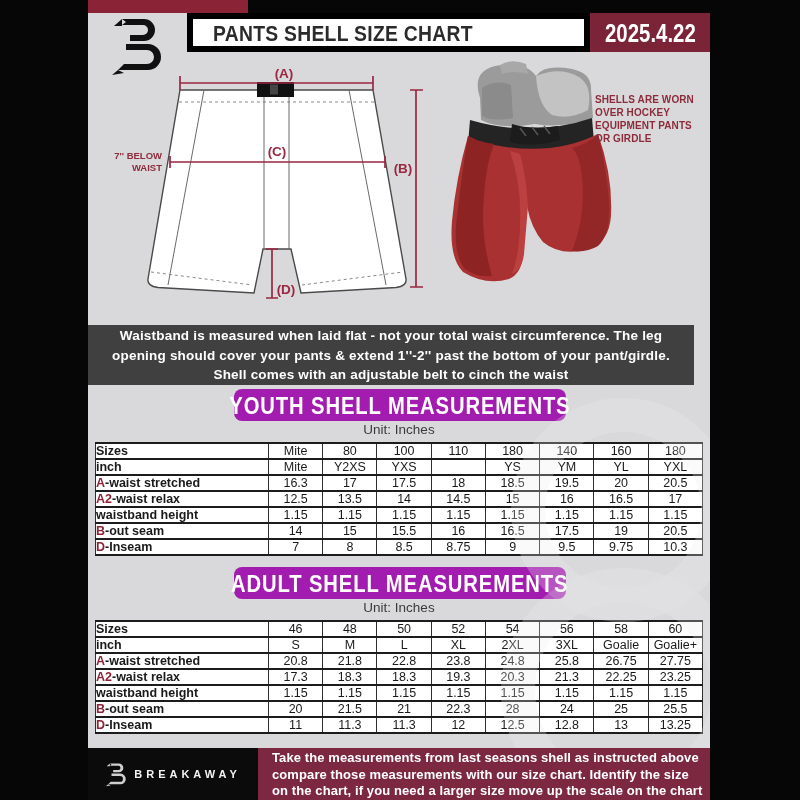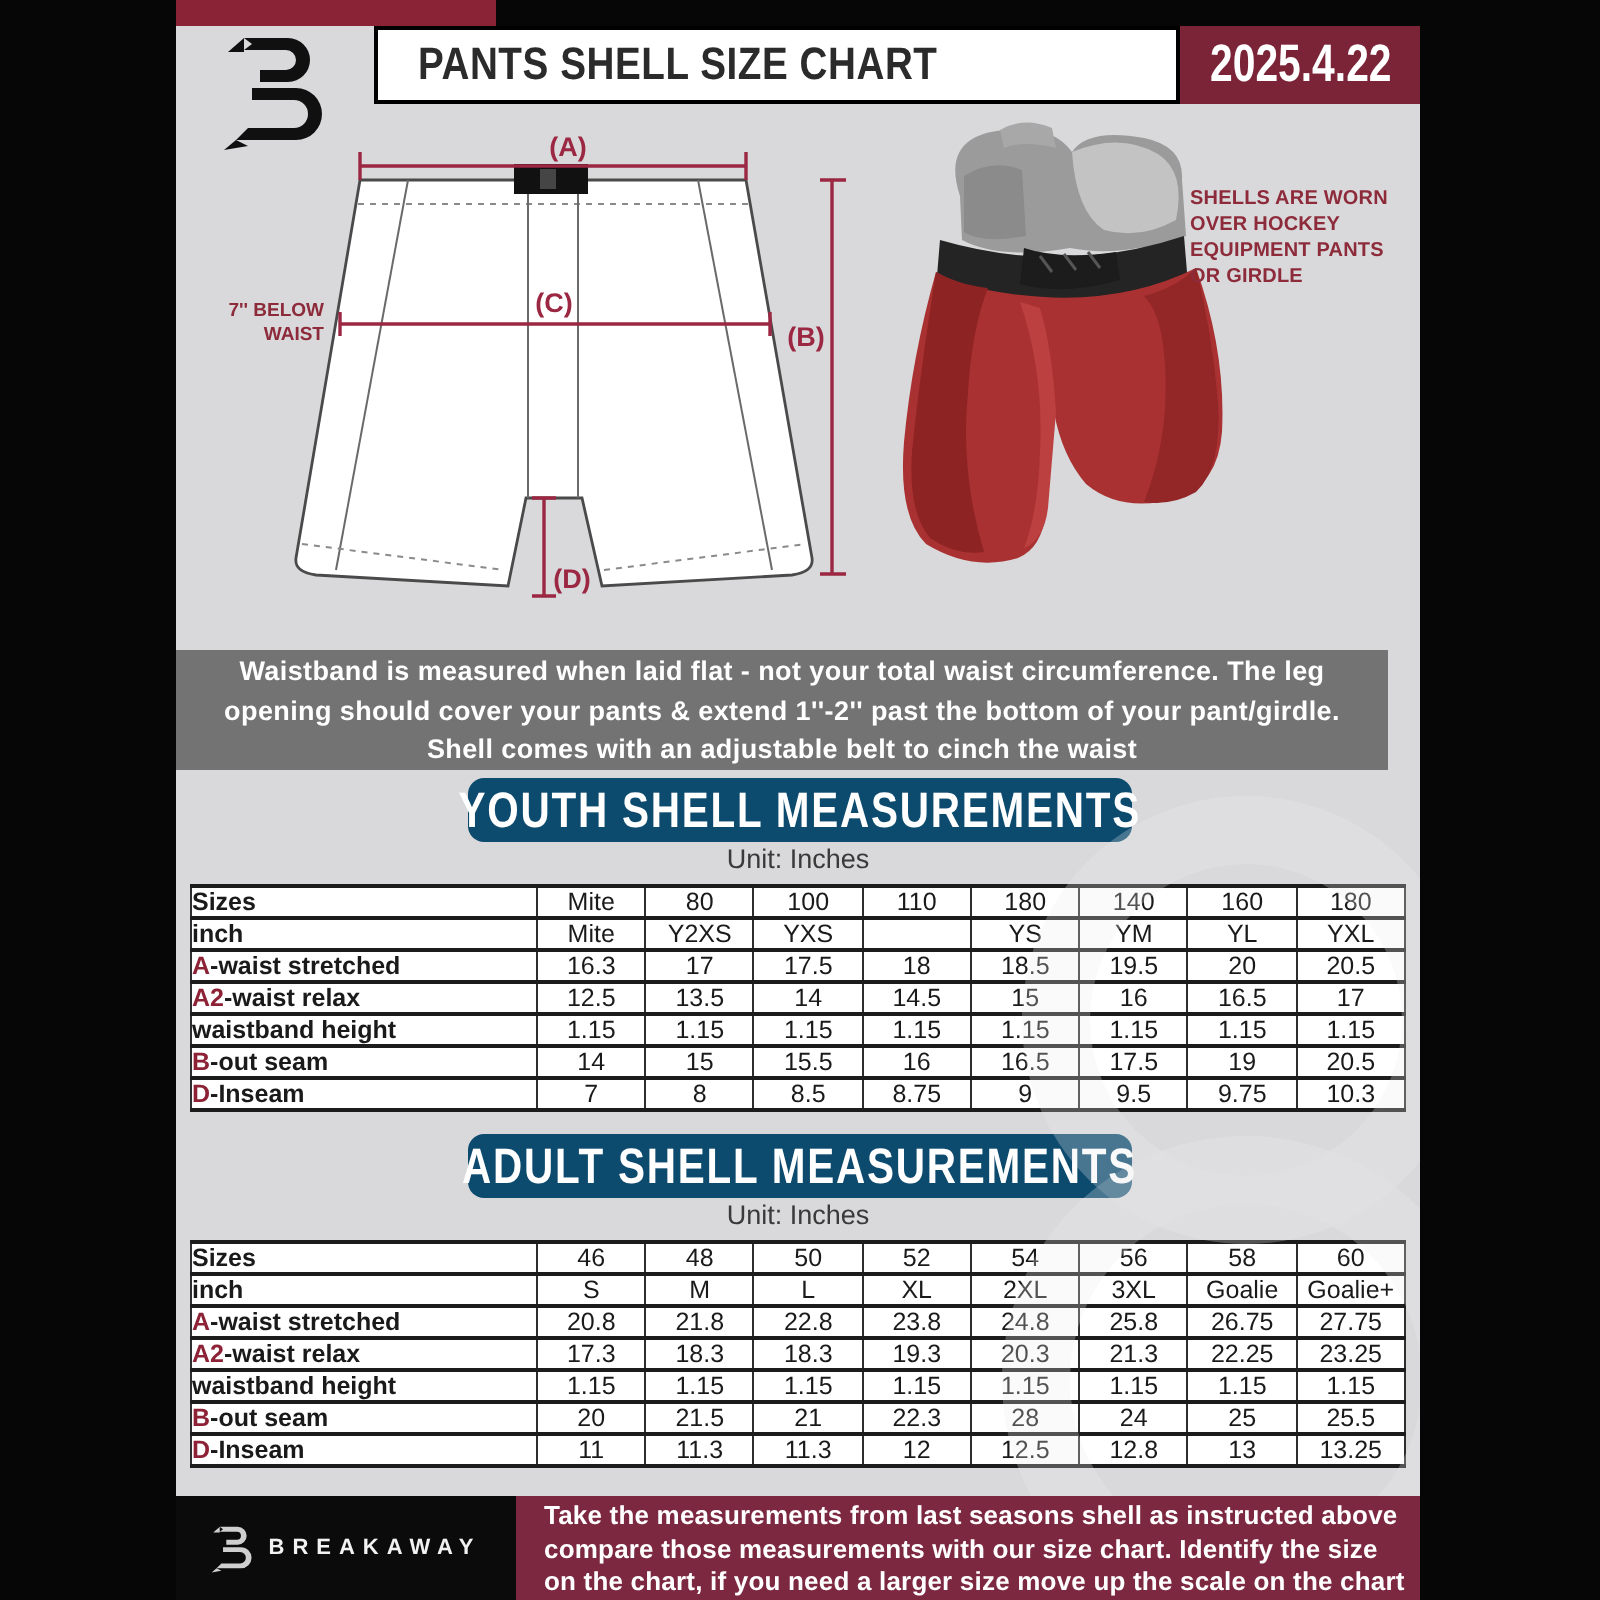--- a/index.html
+++ b/index.html
@@ -8,43 +8,43 @@
   .frame { position:relative; width:800px; height:800px; background:#060606; overflow:hidden; }
   .content { position:absolute; left:88px; top:0; width:622px; height:800px; background:#d9d9db; overflow:hidden; }
 
   
   .strip-maroon { position:absolute; left:0; top:0; width:160px; height:13px; background:#8a2336; }
   .strip-black  { position:absolute; left:160px; top:0; width:462px; height:13px; background:#060606; }
 
   
   .logo-main { position:absolute; left:20px; top:15px; width:58px; height:60px; }
   .title-box { position:absolute; left:99px; top:13px; width:403px; height:39px; background:#fff;
-               border:2px solid #000000; display:flex; align-items:center; padding-left:20px; }
+               border:6px solid #000000; display:flex; align-items:center; padding-left:20px; }
   .title-box span { font-size:21px; font-weight:bold; color:#2b2b2b; letter-spacing:.3px;
                display:inline-block; transform:scale(.92,1.08); transform-origin:left center; white-space:nowrap; }
   .date-box { position:absolute; left:502px; top:13px; width:120px; height:39px; background:#7b2438;
                display:flex; align-items:center; justify-content:center; }
   .date-box span { color:#fff; font-size:24px; font-weight:bold; display:inline-block;
                transform:scale(.85,1.1); white-space:nowrap; }
 
   
   .shorts-svg { position:absolute; left:12px; top:65px; width:340px; height:255px; }
   .pants-svg  { position:absolute; left:352px; top:56px; width:196px; height:256px; }
   .below-note { position:absolute; left:24px; top:150px; width:50px; text-align:right;
                 font-size:9.5px; font-weight:bold; color:#8d2b3b; line-height:12px; white-space:pre-line; }
   .side-note  { position:absolute; left:507px; top:93px; width:110px; font-size:10px; font-weight:bold;
                 color:#8d2b3b; line-height:13px; white-space:pre-line; letter-spacing:.1px; }
 
   
-  .info-banner { position:absolute; left:0; top:325px; width:606px; height:60px; background:#737373;
+  .info-banner { position:absolute; left:0; top:325px; width:606px; height:60px; background:#404040;
                  color:#fff; text-align:center; font-size:13.5px; font-weight:bold; letter-spacing:.2px;
                  line-height:19.5px; white-space:pre-line; padding-top:1px; }
 
   
-  .sec-banner { position:absolute; left:146px; width:332px; height:32px; background:#0c4a6e;
+  .sec-banner { position:absolute; left:146px; width:332px; height:32px; background:#a21caf;
                 border-radius:8px; display:flex; align-items:center; justify-content:center; }
   .sec-banner span { color:#fff; font-size:23px; font-weight:bold; letter-spacing:1px;
                 display:inline-block; transform:scale(.88,1.08); white-space:nowrap; }
   .sec-banner.youth { top:389px; }
   .sec-banner.adult { top:567px; }
   .unit { position:absolute; left:0; width:622px; text-align:center; font-size:13.5px; color:#3a3a3a; }
   .unit.youth { top:422px; }
   .unit.adult { top:600px; }
 
   

